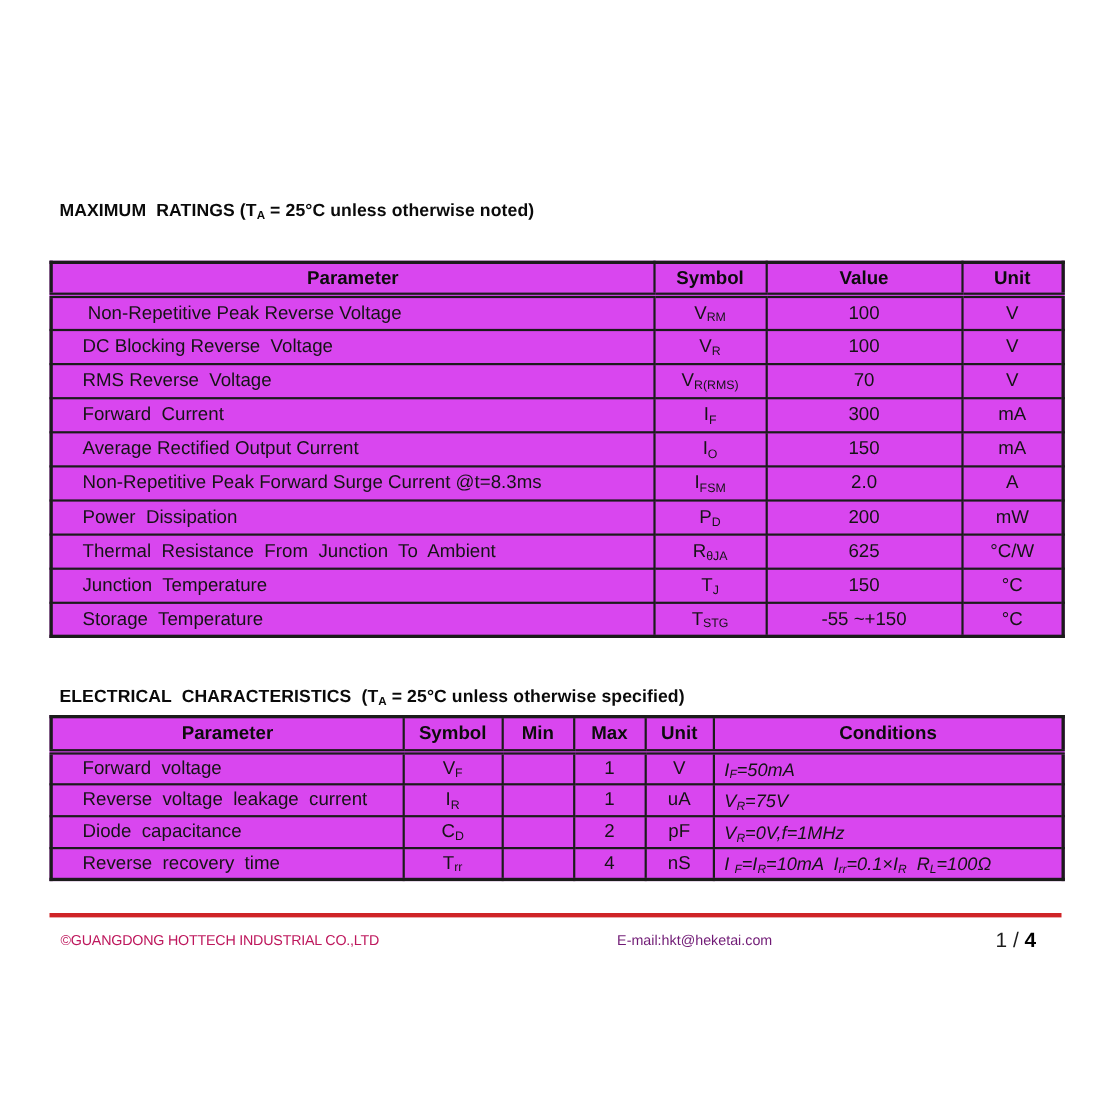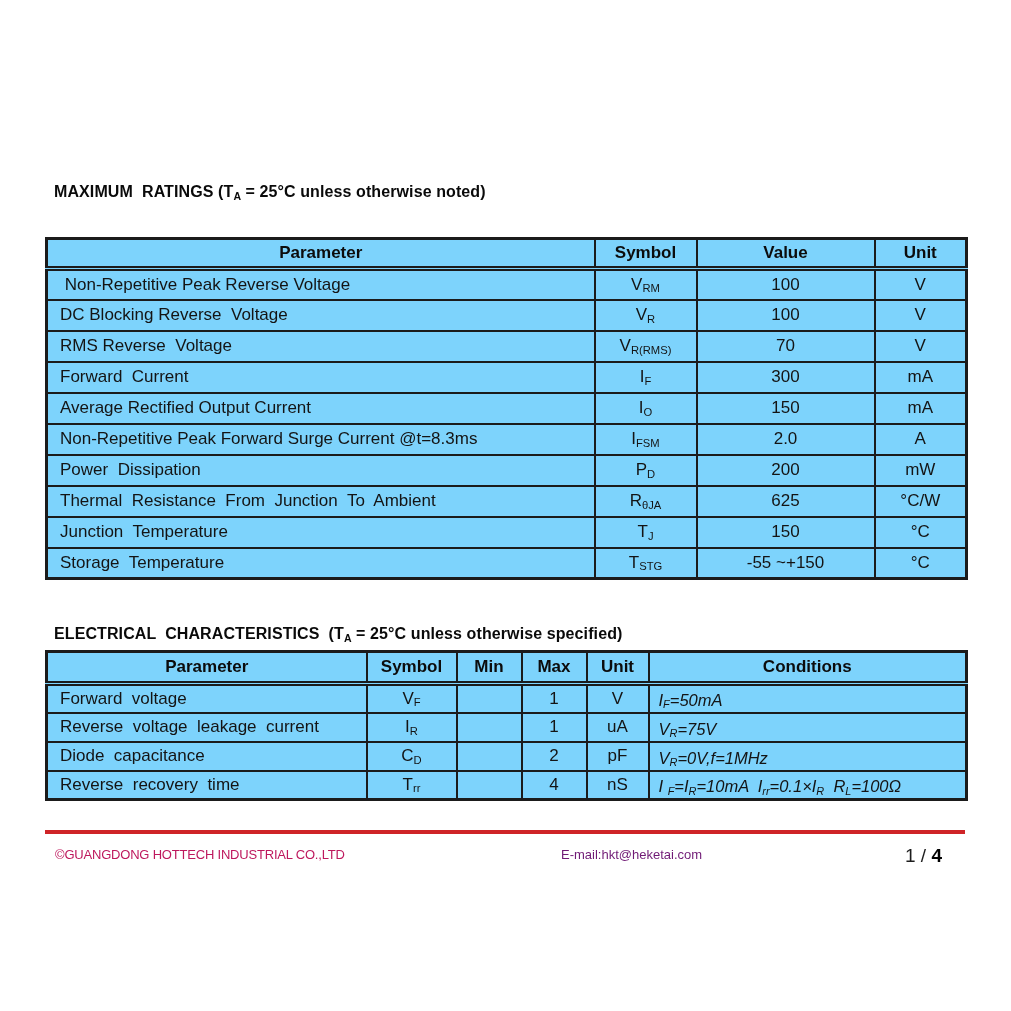--- a/index.html
+++ b/index.html
@@ -32,21 +32,21 @@
     top: 2.5px;
     vertical-align: baseline;
     letter-spacing: 0;
   }
   table {
     position: absolute;
     left: 45px;
     width: 920px;
     border-collapse: collapse;
     table-layout: fixed;
-    background: #7dd3fc;
+    background: #d946ef;
     border: 3px solid #1b1b1b;
   }
   #table1 { top: 237px; }
   #table2 { top: 650px; }
   th, td {
     border: 2px solid #1b1b1b;
     padding: 0;
     vertical-align: middle;
     overflow: hidden;
     font-size: 17px;
@@ -69,21 +69,21 @@
   .t1-c4 { width: 92px; }
   
   .t2-c1 { width: 320px; }
   .t2-c2 { width: 90px; }
   .t2-c3 { width: 65px; }
   .t2-c4 { width: 65px; }
   .t2-c5 { width: 62px; }
   .t2-c6 { width: 318px; }
   .cell-param {
     text-align: left;
-    padding-left: 12px;
+    padding-left: 27px;
     white-space: pre;
   }
   .cell-center { text-align: center; }
   .cell-cond {
     text-align: left;
     padding-left: 9px;
     vertical-align: bottom;
     padding-bottom: 2px;
     white-space: pre;
     font-size: 16.5px;

